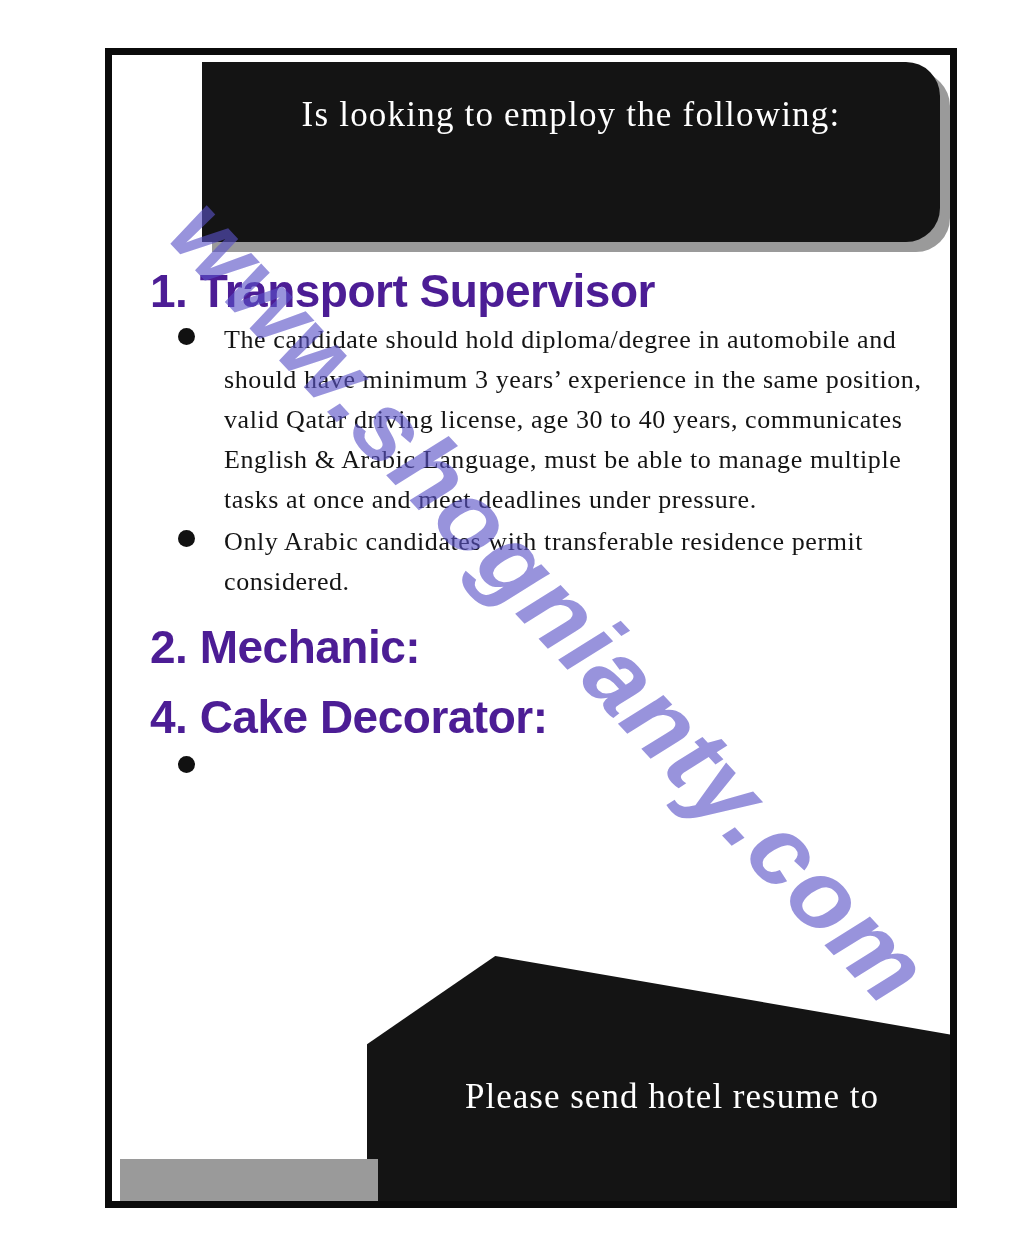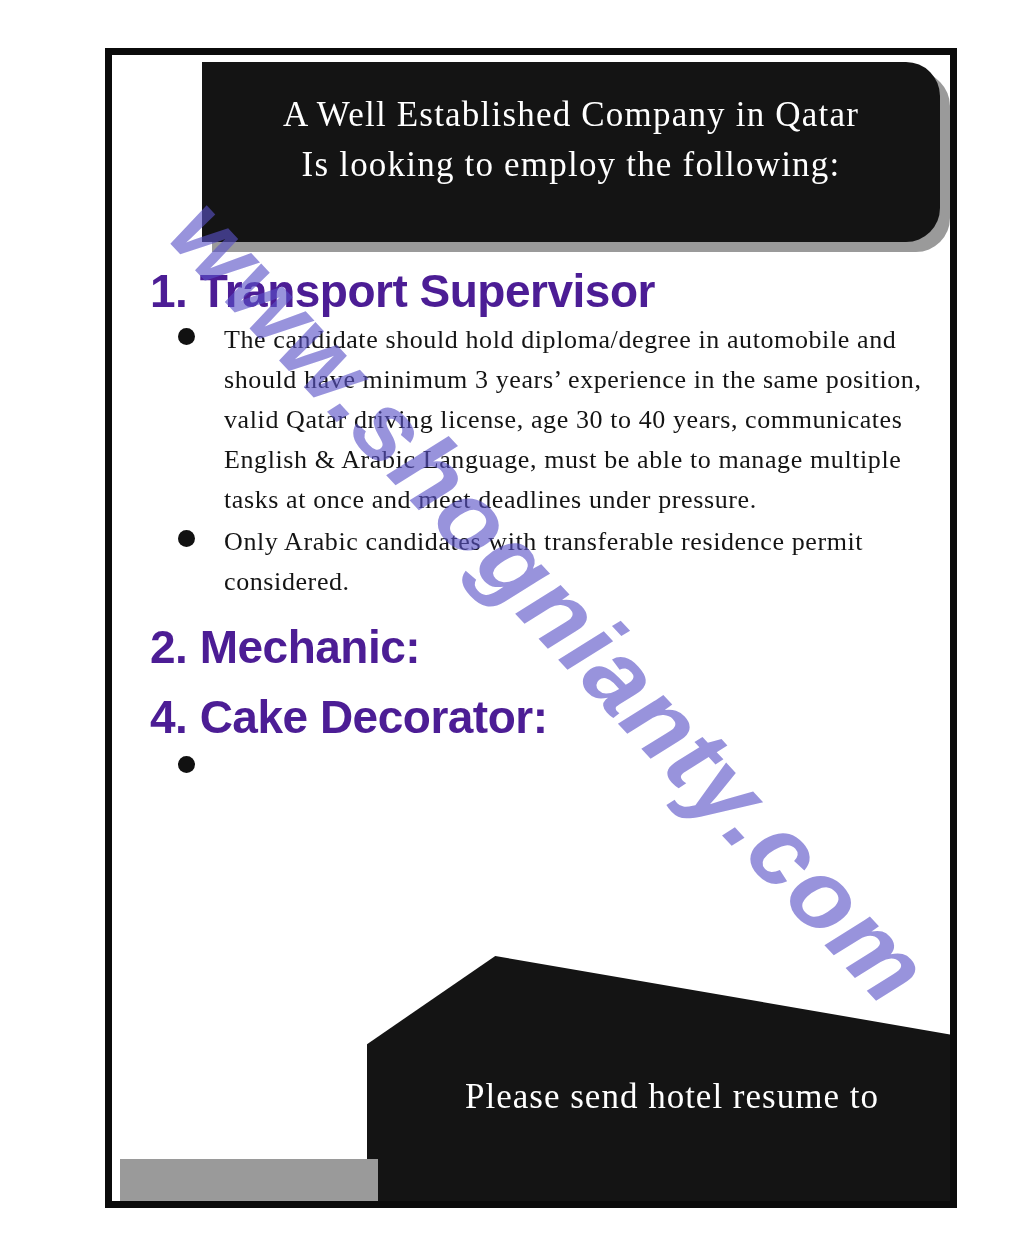--- a/index.html
+++ b/index.html
@@ -173,21 +173,20 @@
     letter-spacing: 2px;
   }
 </style>
 </head>
 <body>
 
 <div class="ad-frame">
 
   <div class="header-shadow"></div>
   <div class="header-block">
-    <div class="header-line">A Well Established Company in Qatar</div>
     <div class="header-line">Is looking to employ the following:</div>
   </div>
 
   <div class="body-area">
 
     <h2 class="job-title first">1. Transport Supervisor</h2>
     <ul class="bullets">
       <li>
         <span class="dot"></span>
         <span>The candidate should hold diploma/degree in automobile and should have minimum 3 years’ experience in the same position, valid Qatar driving license, age 30 to 40 years, communicates English &amp; Arabic Language, must be able to manage multiple tasks at once and meet deadlines under pressure.</span>

